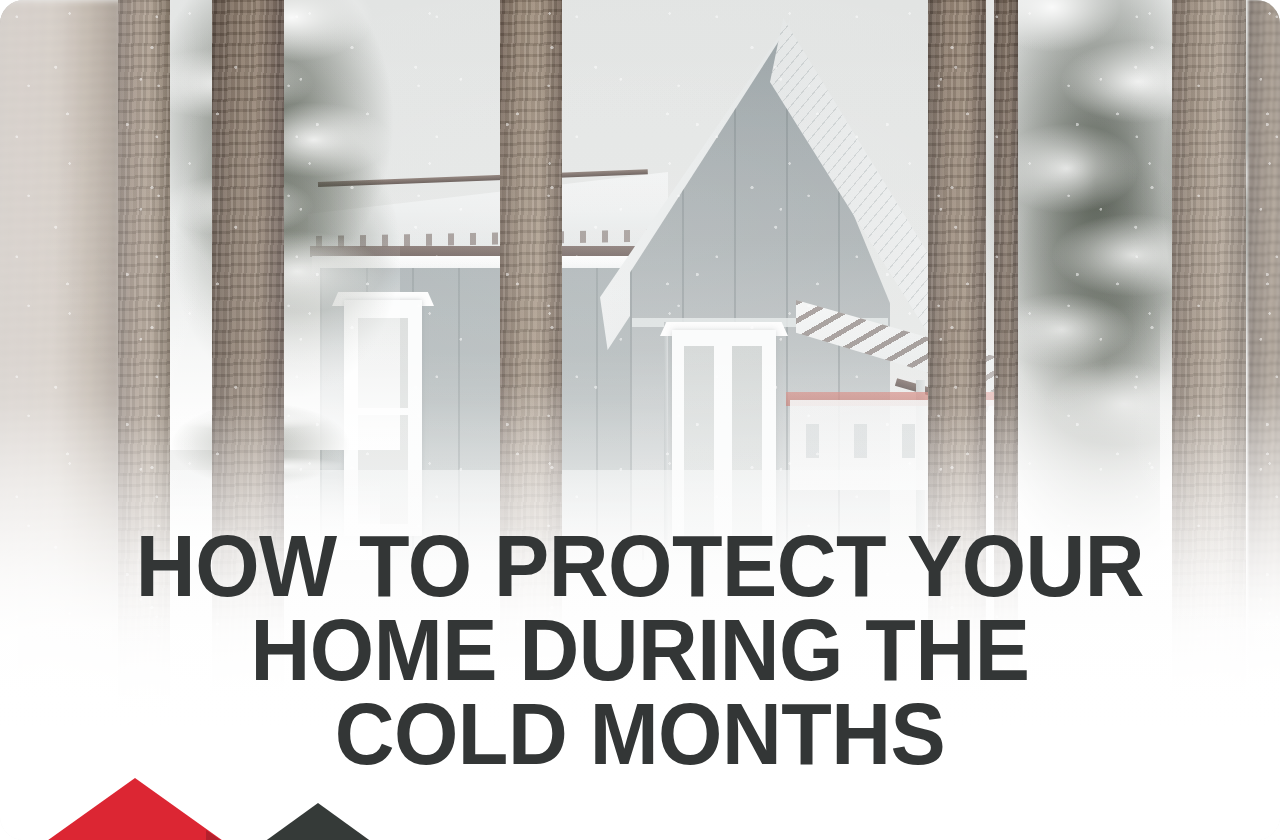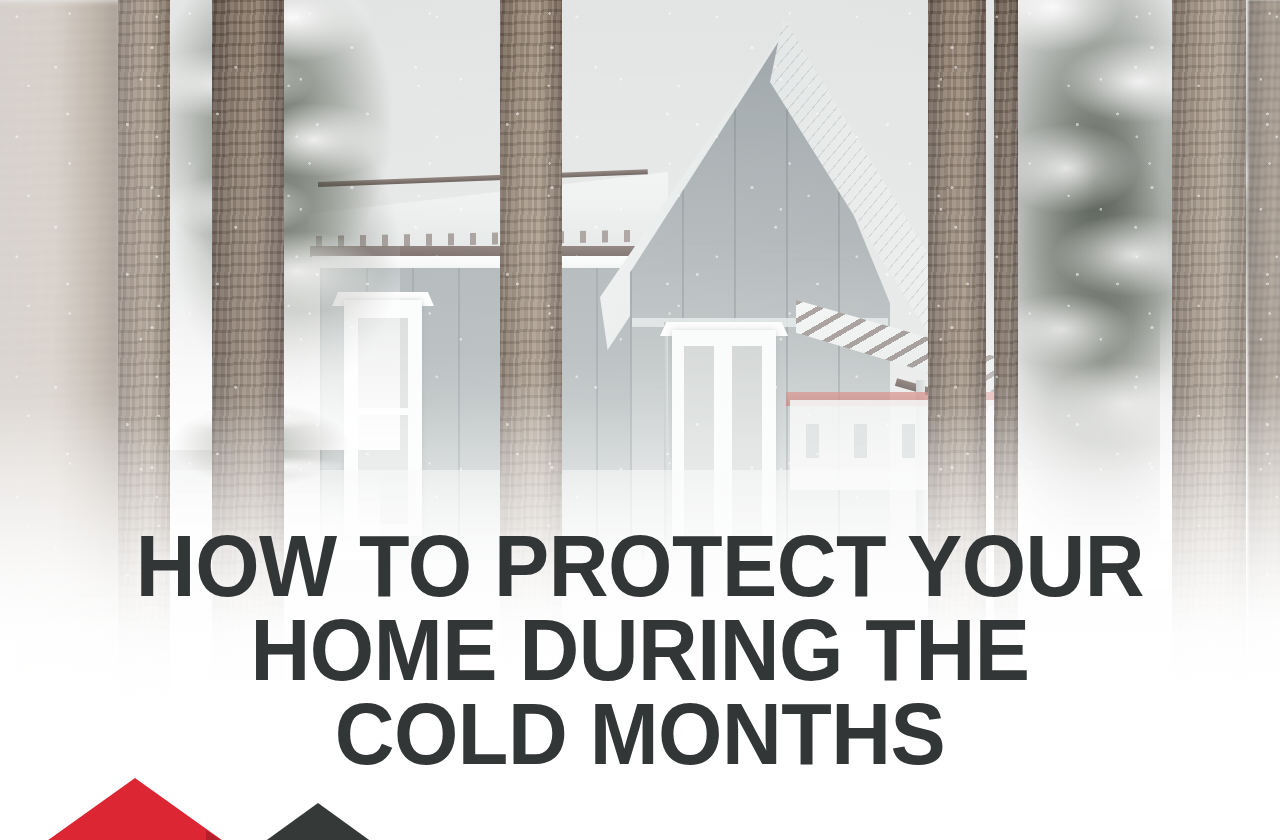--- a/index.html
+++ b/index.html
@@ -10,20 +10,21 @@
     background:#ffffff;
     font-family:"Liberation Sans", sans-serif;
     overflow:hidden;
   }
 
   .poster {
     position:relative;
     width:1280px; height:840px;
     overflow:hidden;
     background:#e6e8e7;
+    border-radius:24px;
   }
 
   
   .photo {
     position:absolute; inset:0;
     overflow:hidden;
   }
 
   
   .sky {

